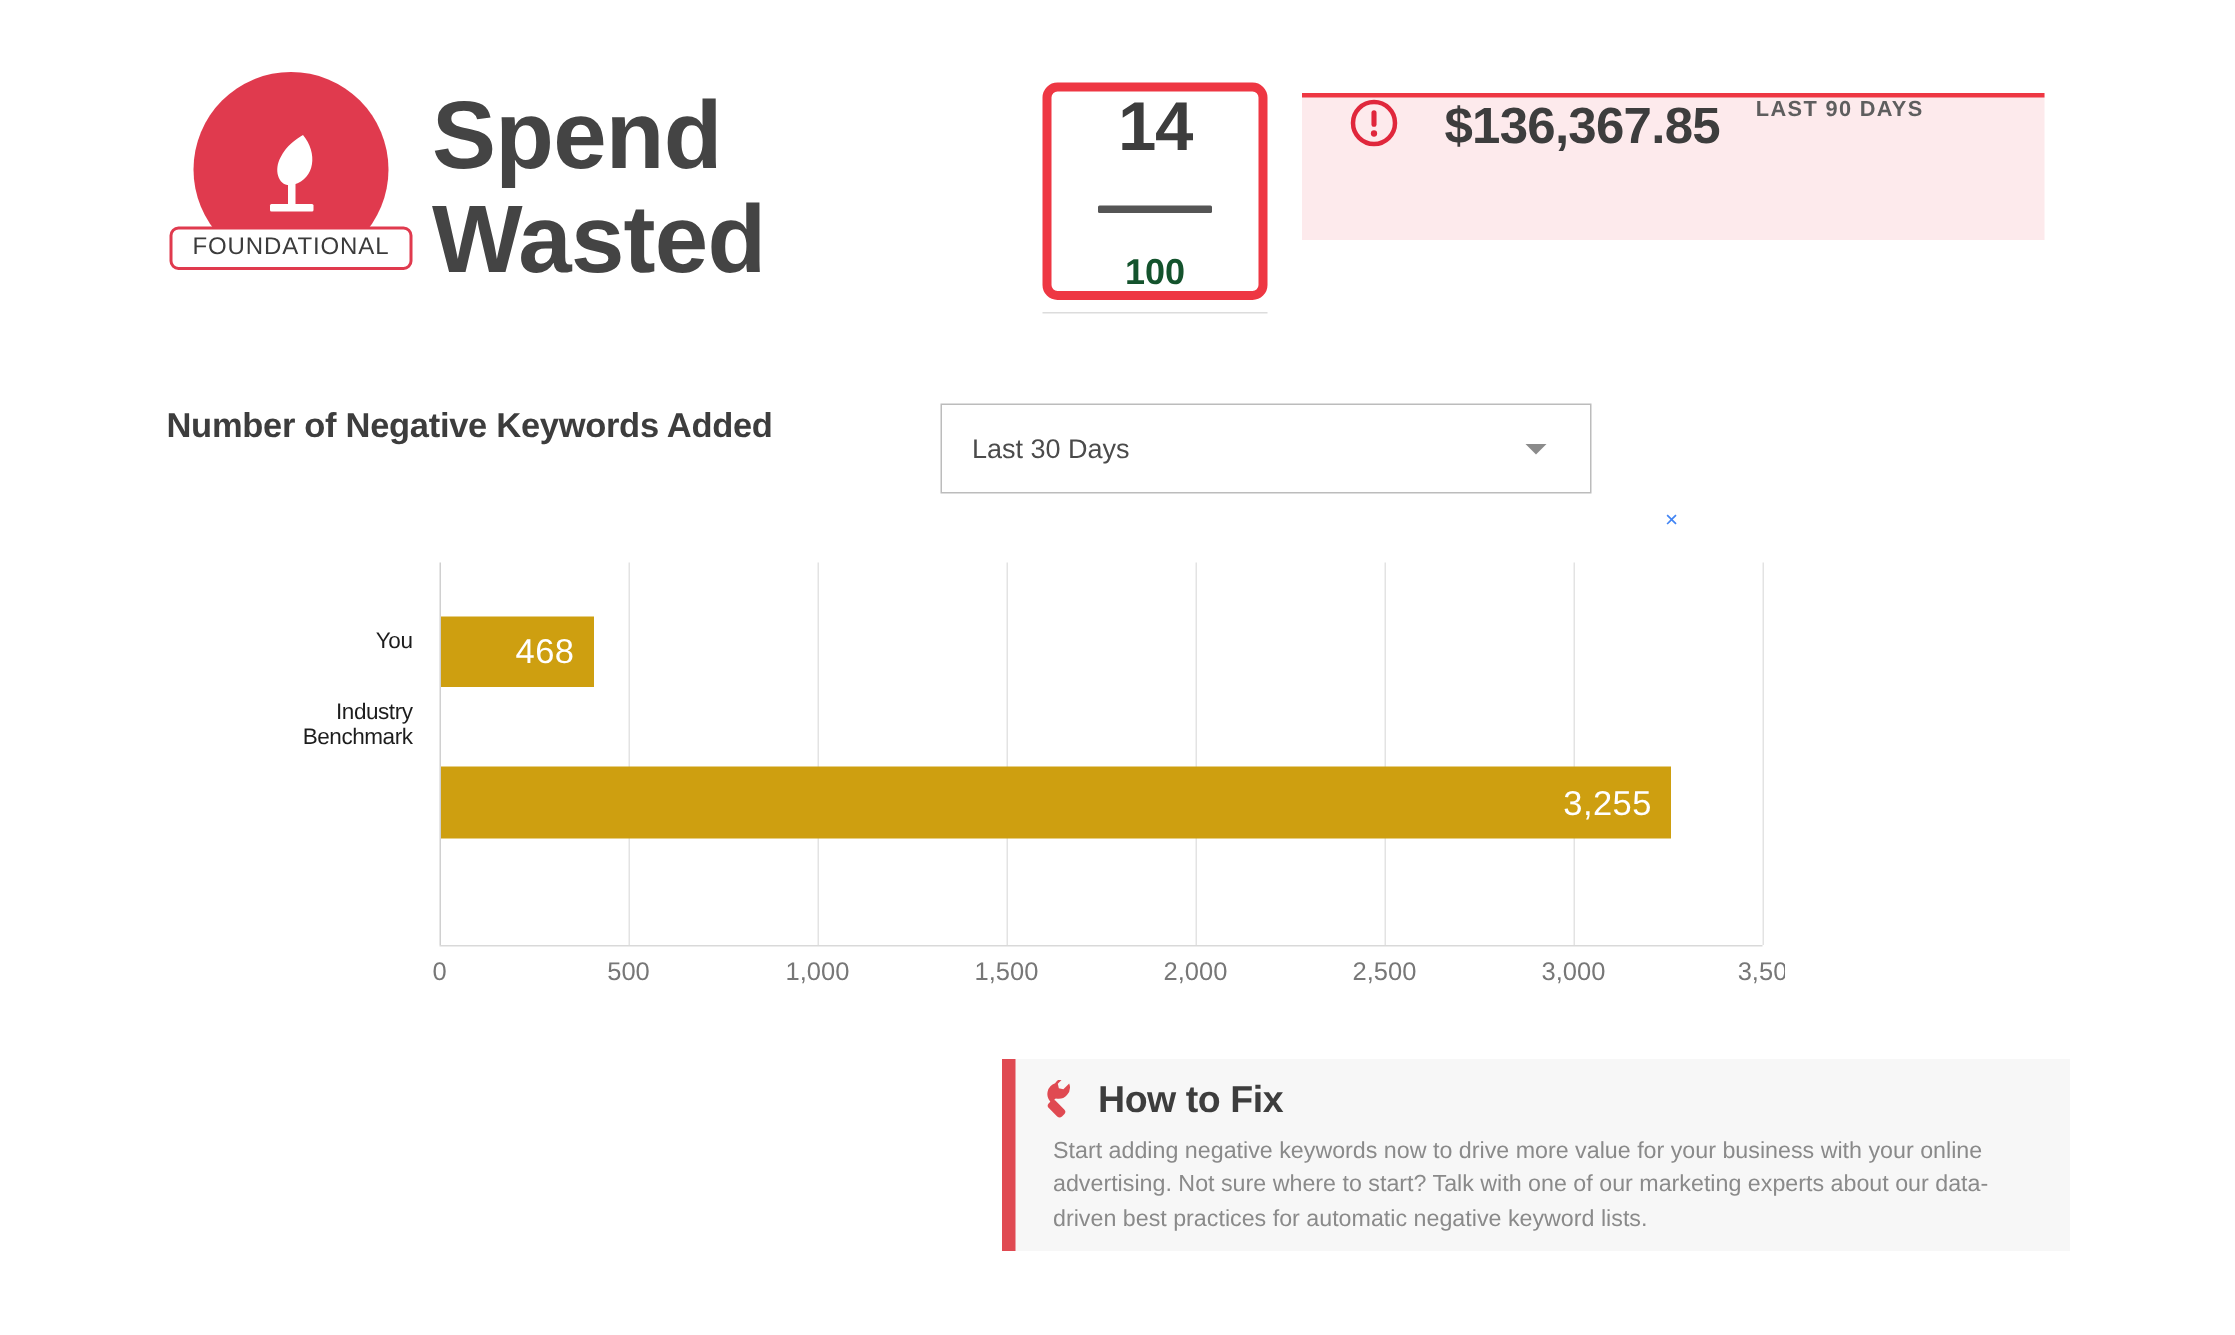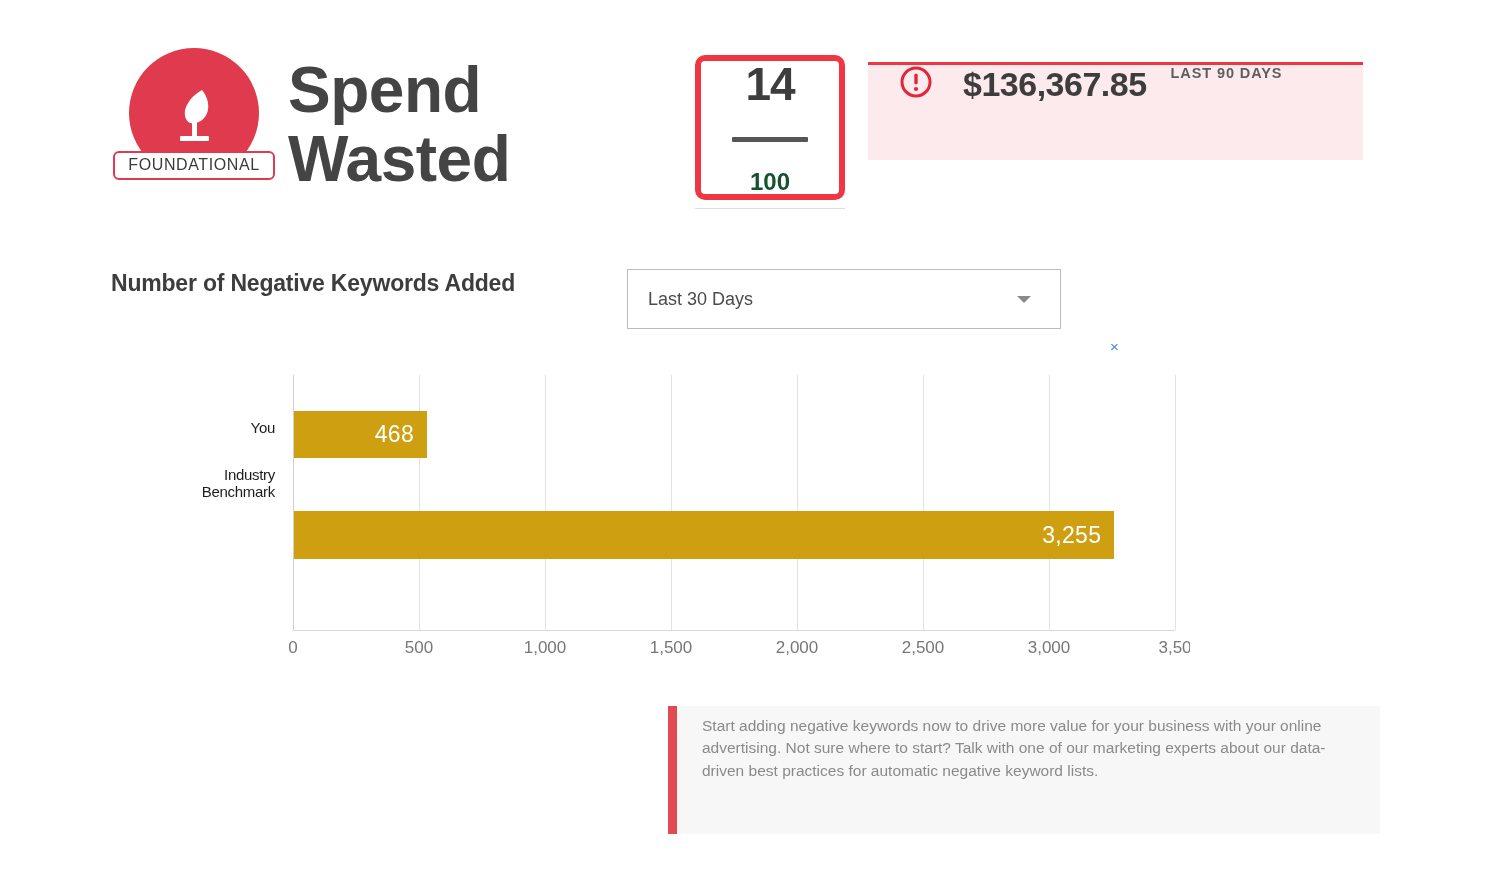--- a/index.html
+++ b/index.html
@@ -314,21 +314,21 @@
 
 <div id="plot">
     <div class="gridline axis0" style="left: 0px;"></div>
     <div class="gridline" style="left: 126px;"></div>
     <div class="gridline" style="left: 252px;"></div>
     <div class="gridline" style="left: 378px;"></div>
     <div class="gridline" style="left: 504px;"></div>
     <div class="gridline" style="left: 630px;"></div>
     <div class="gridline" style="left: 756px;"></div>
     <div class="gridline" style="left: 882px;"></div>
-    <div class="bar" style="left: 1px; top: 36px; width: 133px; height: 47px; background: rgb(206, 159, 16);">
+    <div class="bar" style="left: 1px; top: 36px; width: 102px; height: 47px; background: rgb(206, 159, 16);">
       <span class="bar-label" style="color: rgb(255, 255, 255);">468</span>
     </div>
     <div class="bar" style="left: 1px; top: 136px; width: 820.26px; height: 48px; background: rgb(206, 159, 16);">
       <span class="bar-label" style="color: rgb(255, 255, 255);">3,255</span>
     </div>
   </div>
 <div id="axis-layer">
     <div style="position: absolute; left: 293px; top: 630px; width: 882px; height: 1px; background: rgb(217, 217, 217);"></div>
     <div class="tick-label" style="left: 293px;">0</div>
     <div class="tick-label" style="left: 419px;">500</div>
@@ -342,14 +342,20 @@
 <div id="labels-layer">
     <div class="cat-label" style="left: 3px; width: 272px; top: 420px;">You</div>
     <div class="cat-label" style="left: 3px; width: 272px; top: 467px;">
       <div>Industry</div>
       <div>Benchmark</div>
     </div>
   </div>
 <div id="tick-clip"></div>
 
 <div id="howto">
+  <div id="howto-head">
+    <svg id="howto-wrench" viewBox="0 0 28 28">
+      <path d="M9.4 2.2 a7.6 7.6 0 0 0 -3.2 12.3 l-1.0 1.0 a2.3 2.3 0 0 0 0 3.2 l5.6 5.6 a2.3 2.3 0 0 0 3.2 0 l1.5 -1.5 a2.3 2.3 0 0 0 0 -3.2 l-5.6 -5.6 a2.3 2.3 0 0 0 -1.2 -0.6 l1.1 -1.1 a7.6 7.6 0 0 0 9.0 -10.0 l-3.9 3.9 l-3.0 -0.7 l-0.7 -3.0 l3.9 -3.9 a7.6 7.6 0 0 0 -5.7 3.6 z" fill="#E04A52"></path>
+    </svg>
+    <div id="howto-title">How to Fix</div>
+  </div>
   <div id="howto-body">Start adding negative keywords now to drive more value for your business with your online advertising. Not sure where to start? Talk with one of our marketing experts about our data-driven best practices for automatic negative keyword lists.</div>
 </div>
 
 </body></html>

